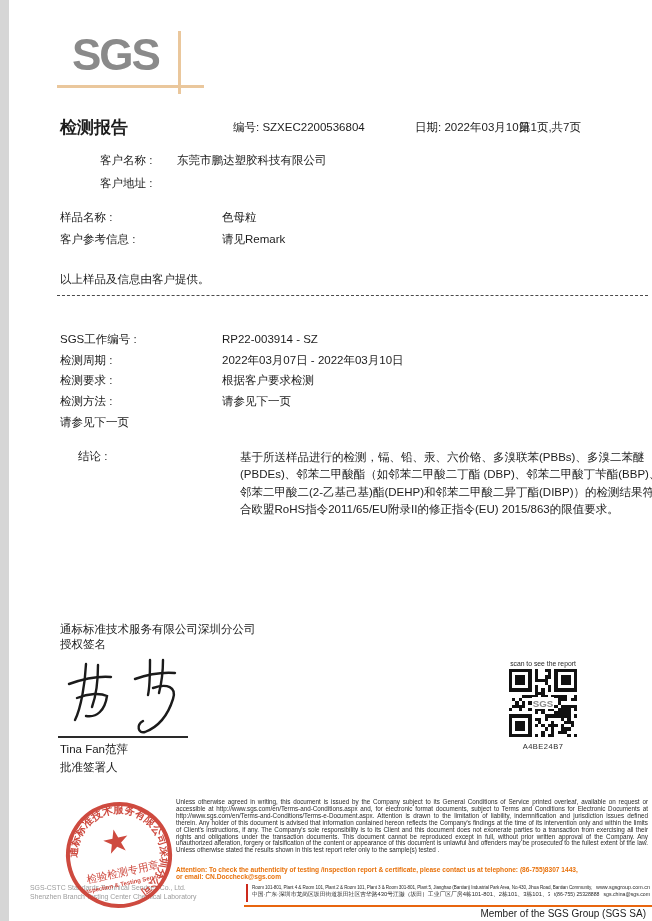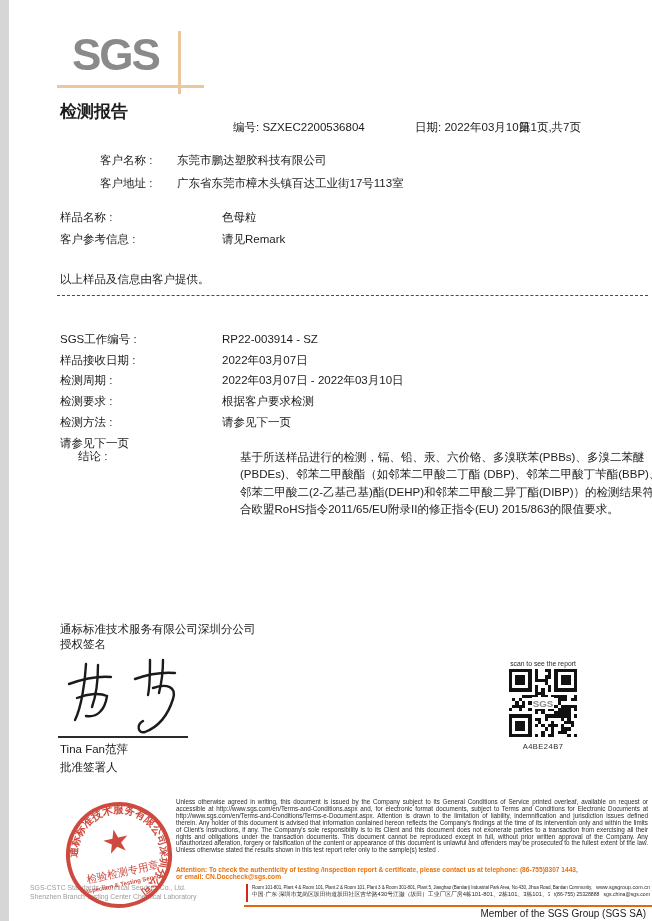--- a/index.html
+++ b/index.html
@@ -11,21 +11,21 @@
   }
   .edge-strip { position:absolute; left:0; top:0; width:9px; height:921px; background:#d6d6d6; }
 
   
   .sgs-logo { position:absolute; left:72px; top:33px; font-size:44px; font-weight:bold;
               color:#8a8a8a; letter-spacing:-2px; line-height:1; }
   .logo-hline { position:absolute; left:57px; top:85px; width:147px; height:3px; background:#eac79c; }
   .logo-vline { position:absolute; left:178px; top:31px; width:3px; height:63px; background:#eac79c; }
 
   
-  .page-title { position:absolute; left:60px; top:100px; font-size:17px; font-weight:bold; }
+  .page-title { position:absolute; left:60px; top:116px; font-size:17px; font-weight:bold; }
   .hmeta { position:absolute; top:120px; font-size:11.5px; white-space:nowrap; }
   .m-no   { left:233px; }
   .m-date { left:415px; }
   .m-page { left:519px; }
 
   
   .rows { position:absolute; left:60px; font-size:11.5px; }
   .row { display:flex; }
   .lbl { flex:0 0 auto; }
   .customer-rows { top:153px;margin-left:40px; }
@@ -99,21 +99,20 @@
   </div>
   <div class="hmeta m-page">第1页,共7页</div>
 
   <div class="rows customer-rows">
     <div class="row">
       <span class="lbl">客户名称 :</span>
       <span class="val">东莞市鹏达塑胶科技有限公司</span>
     </div>
     <div class="row">
       <span class="lbl">客户地址 :</span>
-      <span class="val">广东省东莞市樟木头镇百达工业街17号113室</span>
     </div>
   </div>
 
   <div class="rows sample-rows">
     <div class="row">
       <span class="lbl">样品名称 :</span>
       <span class="val">色母粒</span>
     </div>
     <div class="row">
       <span class="lbl">客户参考信息 :</span>
@@ -121,24 +120,20 @@
     </div>
   </div>
   <div class="sample-note">以上样品及信息由客户提供。</div>
 
   <div class="dash-sep"></div>
 
   <div class="rows sgs-rows">
     <div class="row">
       <span class="lbl">SGS工作编号 :</span>
       <span class="val">RP22-003914 - SZ</span>
-    </div>
-    <div class="row">
-      <span class="lbl">样品接收日期 :</span>
-      <span class="val">2022年03月07日</span>
     </div>
     <div class="row">
       <span class="lbl">检测周期 :</span>
       <span class="val">2022年03月07日 - 2022年03月10日</span>
     </div>
     <div class="row">
       <span class="lbl">检测要求 :</span>
       <span class="val">根据客户要求检测</span>
     </div>
     <div class="row">

